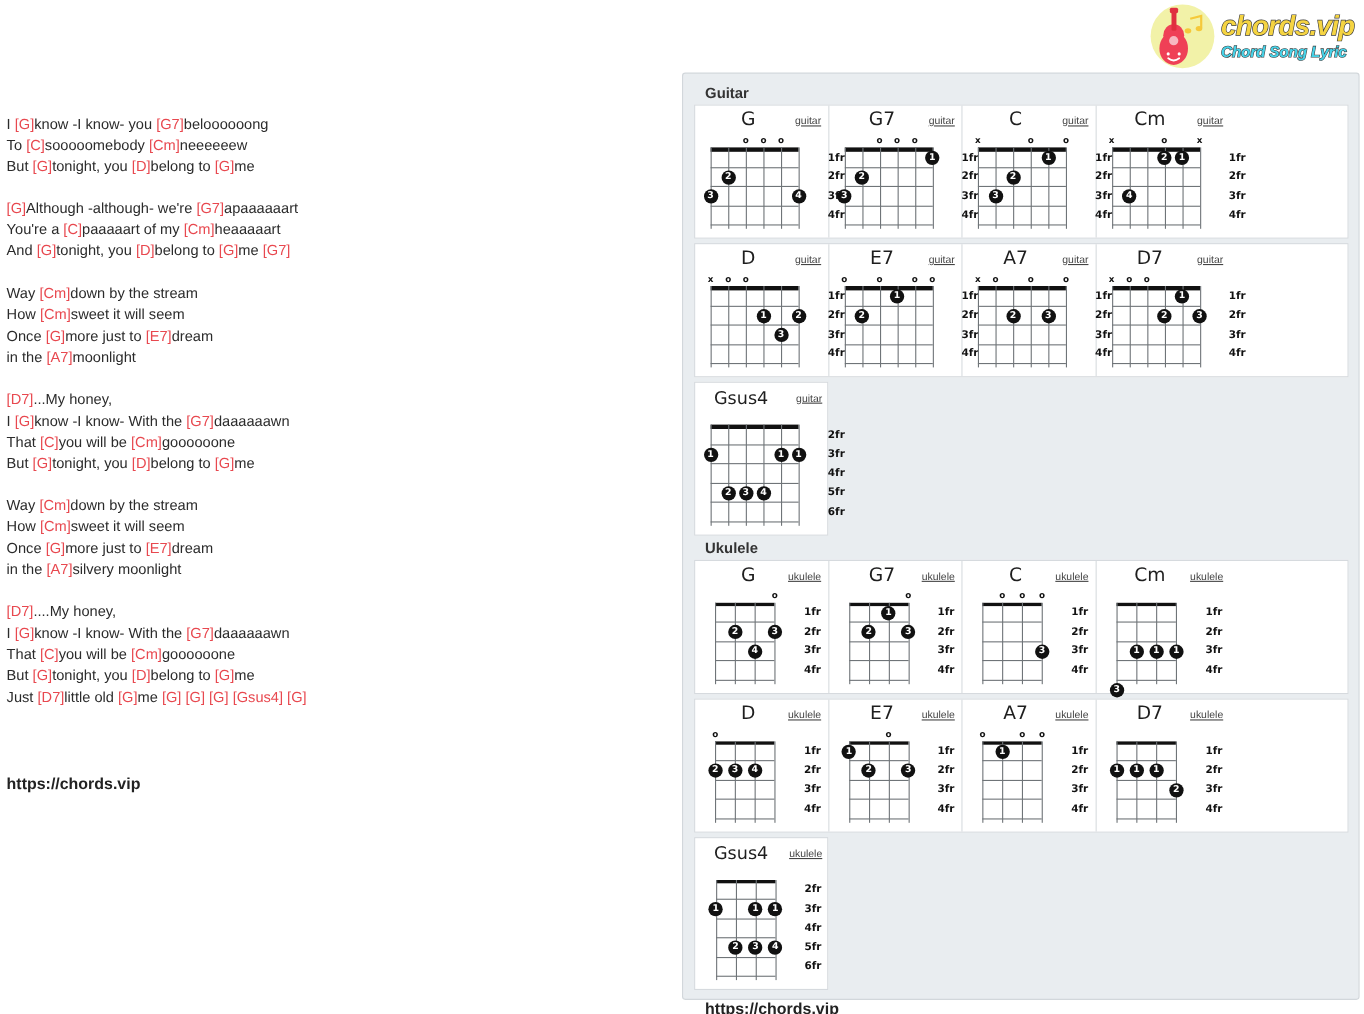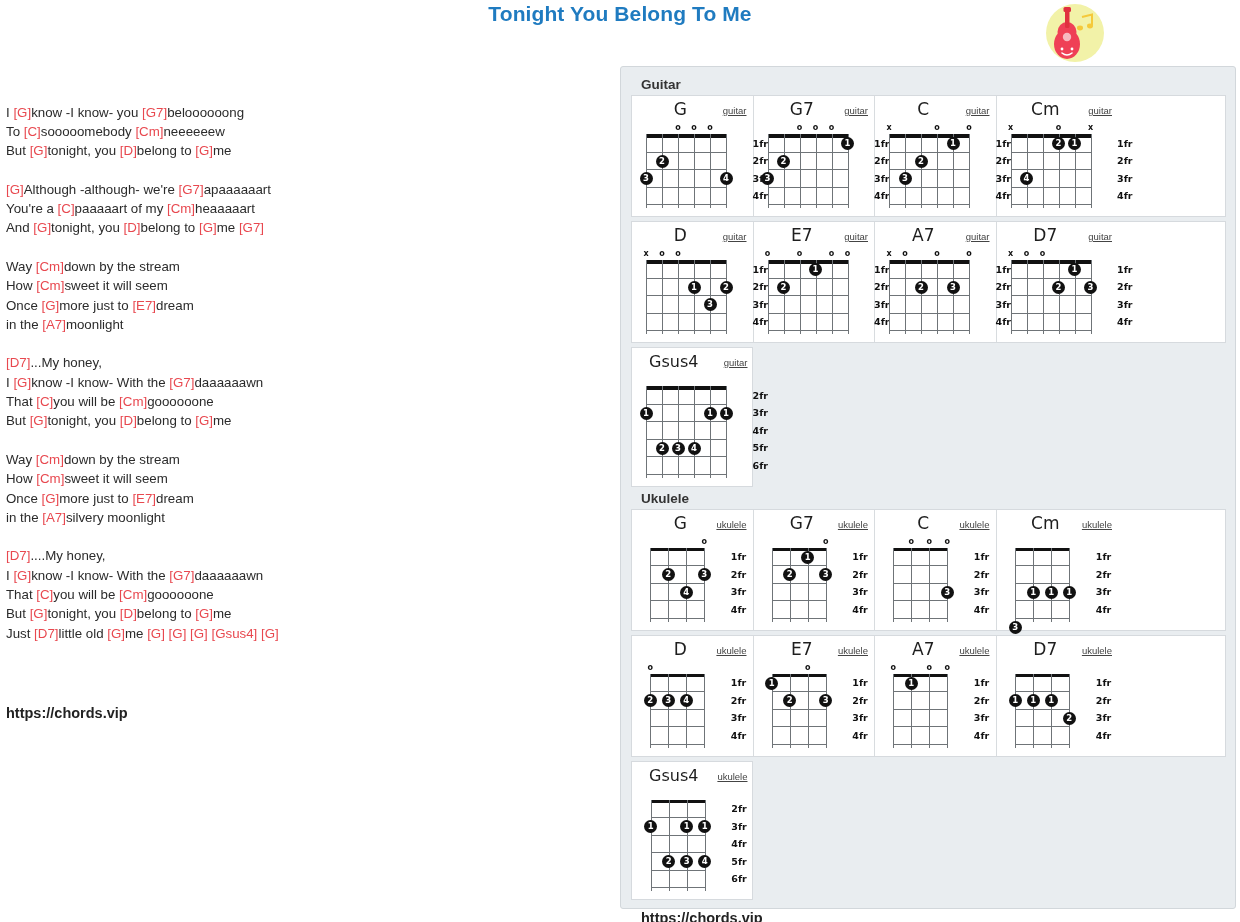--- a/index.html
+++ b/index.html
@@ -146,38 +146,41 @@
     margin: 10px 0 0 10px;
     font-size: 14.5px; font-weight: bold; color: #222;
   }
 </style>
 </head>
 <body>
 
 <div id="page">
 
   <div class="header">
-    <div class="title">Tonight You Belong To Me</div>
 
     <div class="logo">
       <div class="logo-circle">
         <svg width="58" height="58" viewBox="0 0 58 58">
           <ellipse cx="21" cy="40" rx="13" ry="15" fill="#ef4056"></ellipse>
           <ellipse cx="21" cy="28" rx="9.5" ry="10" fill="#ef4056"></ellipse>
           <circle cx="21" cy="33" r="4.2" fill="#f7b8c0"></circle>
           <rect x="19" y="6" width="4.5" height="18" rx="1.5" fill="#e0303f"></rect>
           <rect x="17.5" y="3" width="7.5" height="5" rx="1.5" fill="#e0303f"></rect>
           <circle cx="16" cy="45" r="1.4" fill="#fff"></circle>
           <circle cx="26" cy="45" r="1.4" fill="#fff"></circle>
           <path d="M16 49 q5 4 10 0" stroke="#fff" stroke-width="1.6" fill="none" stroke-linecap="round"></path>
           <path d="M36 13 l10-2.5 v11" stroke="#f5c93a" stroke-width="2" fill="none"></path>
           <ellipse cx="34" cy="24" rx="3" ry="2.4" fill="#f5c93a"></ellipse>
           <ellipse cx="44" cy="22" rx="3" ry="2.4" fill="#f5c93a"></ellipse>
         </svg>
       </div>
+      <div class="logo-text">
+        <div class="logo-main">chords.vip</div>
+        <div class="logo-sub">Chord Song Lyric</div>
+      </div>
     </div>
   </div>
 
   <div class="lyrics">
     <div id="lyrics-lines"><div>I <span class="ch">[G]</span>know -I know- you <span class="ch">[G7]</span>beloooooong</div><div>To <span class="ch">[C]</span>sooooomebody <span class="ch">[Cm]</span>neeeeeew</div><div>But <span class="ch">[G]</span>tonight, you <span class="ch">[D]</span>belong to <span class="ch">[G]</span>me</div><div style="height: 19.3px;"></div><div><span class="ch">[G]</span>Although -although- we're <span class="ch">[G7]</span>apaaaaaart</div><div>You're a <span class="ch">[C]</span>paaaaart of my <span class="ch">[Cm]</span>heaaaaart</div><div>And <span class="ch">[G]</span>tonight, you <span class="ch">[D]</span>belong to <span class="ch">[G]</span>me <span class="ch">[G7]</span></div><div style="height: 19.3px;"></div><div>Way <span class="ch">[Cm]</span>down by the stream</div><div>How <span class="ch">[Cm]</span>sweet it will seem</div><div>Once <span class="ch">[G]</span>more just to <span class="ch">[E7]</span>dream</div><div>in the <span class="ch">[A7]</span>moonlight</div><div style="height: 19.3px;"></div><div><span class="ch">[D7]</span>...My honey,</div><div>I <span class="ch">[G]</span>know -I know- With the <span class="ch">[G7]</span>daaaaaawn</div><div>That <span class="ch">[C]</span>you will be <span class="ch">[Cm]</span>goooooone</div><div>But <span class="ch">[G]</span>tonight, you <span class="ch">[D]</span>belong to <span class="ch">[G]</span>me</div><div style="height: 19.3px;"></div><div>Way <span class="ch">[Cm]</span>down by the stream</div><div>How <span class="ch">[Cm]</span>sweet it will seem</div><div>Once <span class="ch">[G]</span>more just to <span class="ch">[E7]</span>dream</div><div>in the <span class="ch">[A7]</span>silvery moonlight</div><div style="height: 19.3px;"></div><div><span class="ch">[D7]</span>....My honey,</div><div>I <span class="ch">[G]</span>know -I know- With the <span class="ch">[G7]</span>daaaaaawn</div><div>That <span class="ch">[C]</span>you will be <span class="ch">[Cm]</span>goooooone</div><div>But <span class="ch">[G]</span>tonight, you <span class="ch">[D]</span>belong to <span class="ch">[G]</span>me</div><div>Just <span class="ch">[D7]</span>little old <span class="ch">[G]</span>me <span class="ch">[G]</span> <span class="ch">[G]</span> <span class="ch">[G]</span> <span class="ch">[Gsus4]</span> <span class="ch">[G]</span></div></div>
     <div class="lyrics-url">https://chords.vip</div>
   </div>
 
   <div class="panel">
     <div id="sections">

